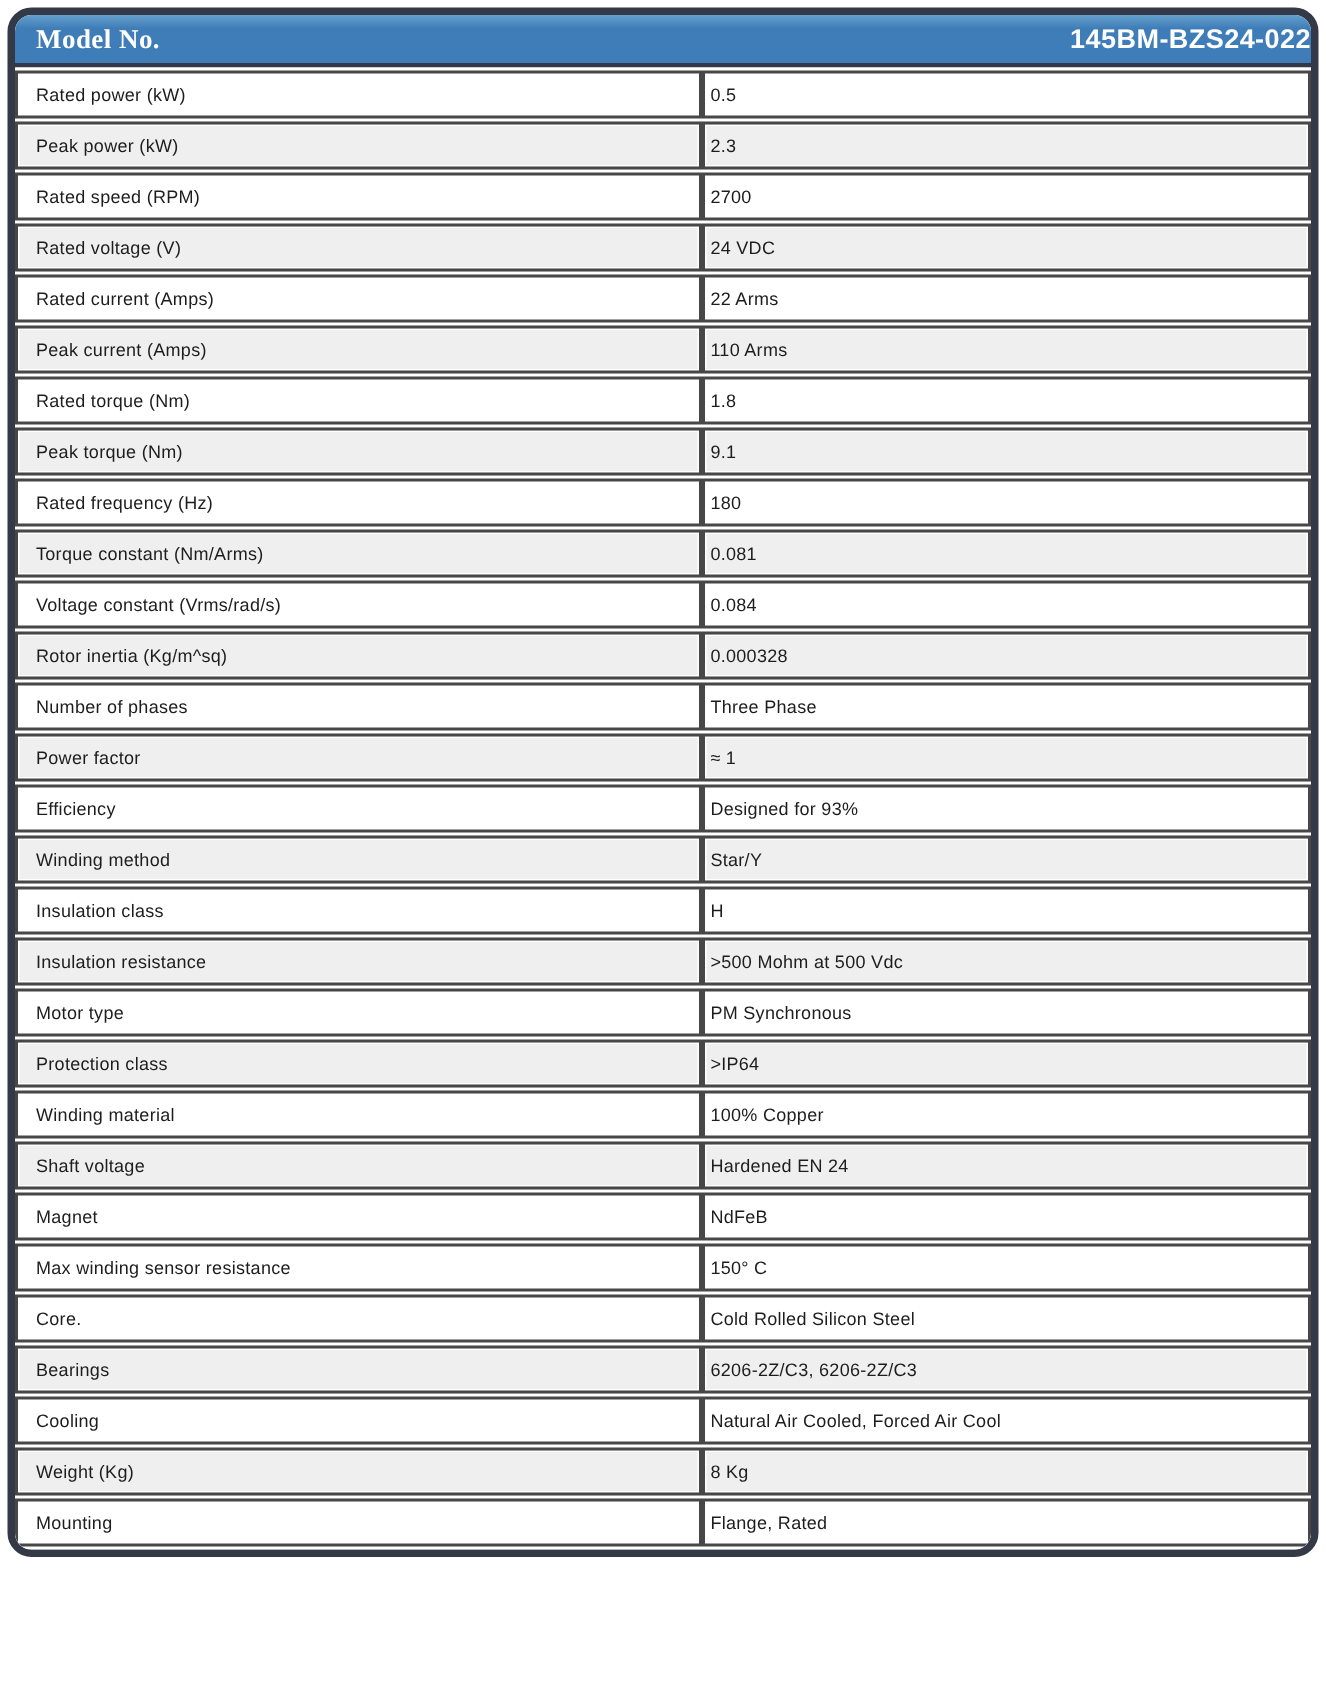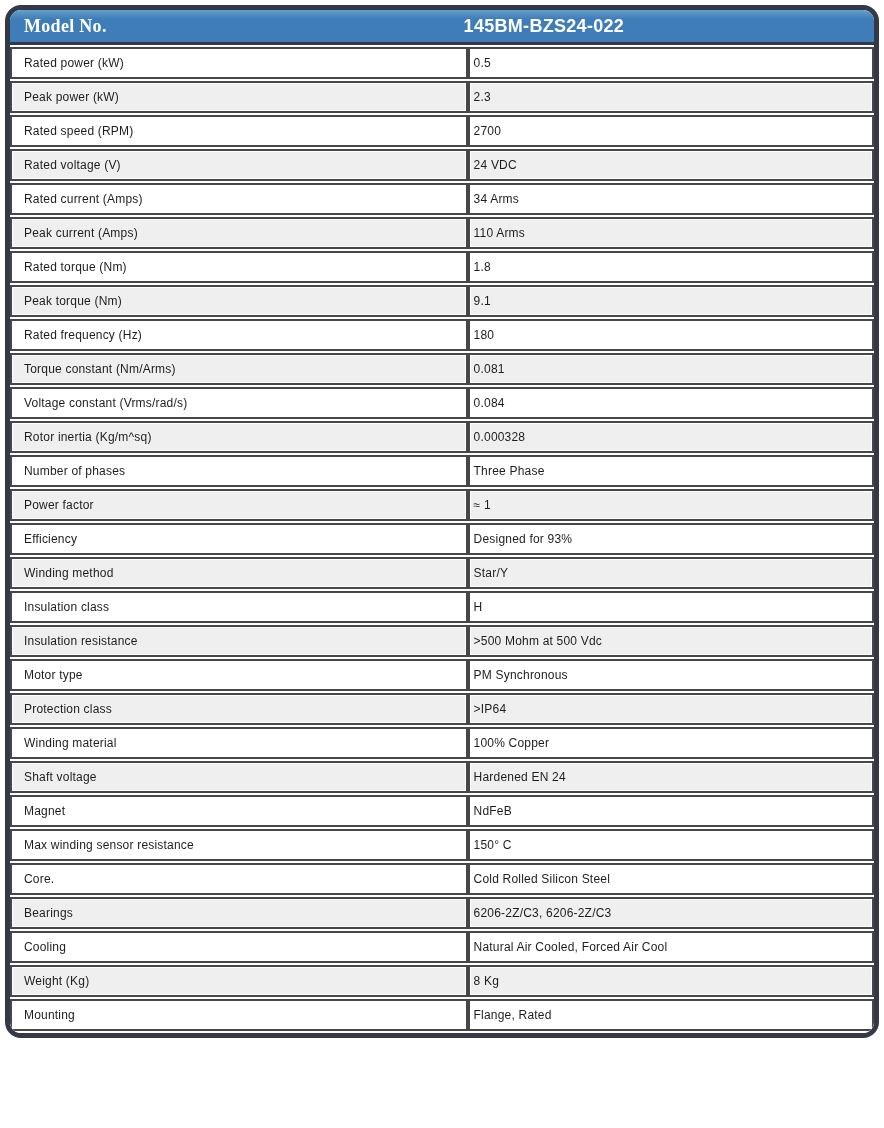--- a/index.html
+++ b/index.html
@@ -47,21 +47,21 @@
   .spec-header .h-left{
     width:52.5%;
     box-sizing:border-box;
     padding-left:14px;
     text-align:left;
     font-family:Liberation Serif, serif;
   }
   .spec-header .h-right{
     width:47.5%;
     box-sizing:border-box;
-    text-align:left;
+    text-align:right;
   }
   table.spec-table{
     width:100%;
     border-collapse:separate;
     border-spacing:0 2px;
     background:#ffffff;
     table-layout:fixed;
   }
   table.spec-table td{
     height:28px;
@@ -113,21 +113,21 @@
           <tr>
             <td class="label-cell">Rated speed (RPM)</td>
             <td class="value-cell">2700</td>
           </tr>
           <tr>
             <td class="label-cell">Rated voltage (V)</td>
             <td class="value-cell">24 VDC</td>
           </tr>
           <tr>
             <td class="label-cell">Rated current (Amps)</td>
-            <td class="value-cell">34 Arms</td>
+            <td class="value-cell">22 Arms</td>
           </tr>
           <tr>
             <td class="label-cell">Peak current (Amps)</td>
             <td class="value-cell">110 Arms</td>
           </tr>
           <tr>
             <td class="label-cell">Rated torque (Nm)</td>
             <td class="value-cell">1.8</td>
           </tr>
           <tr>

